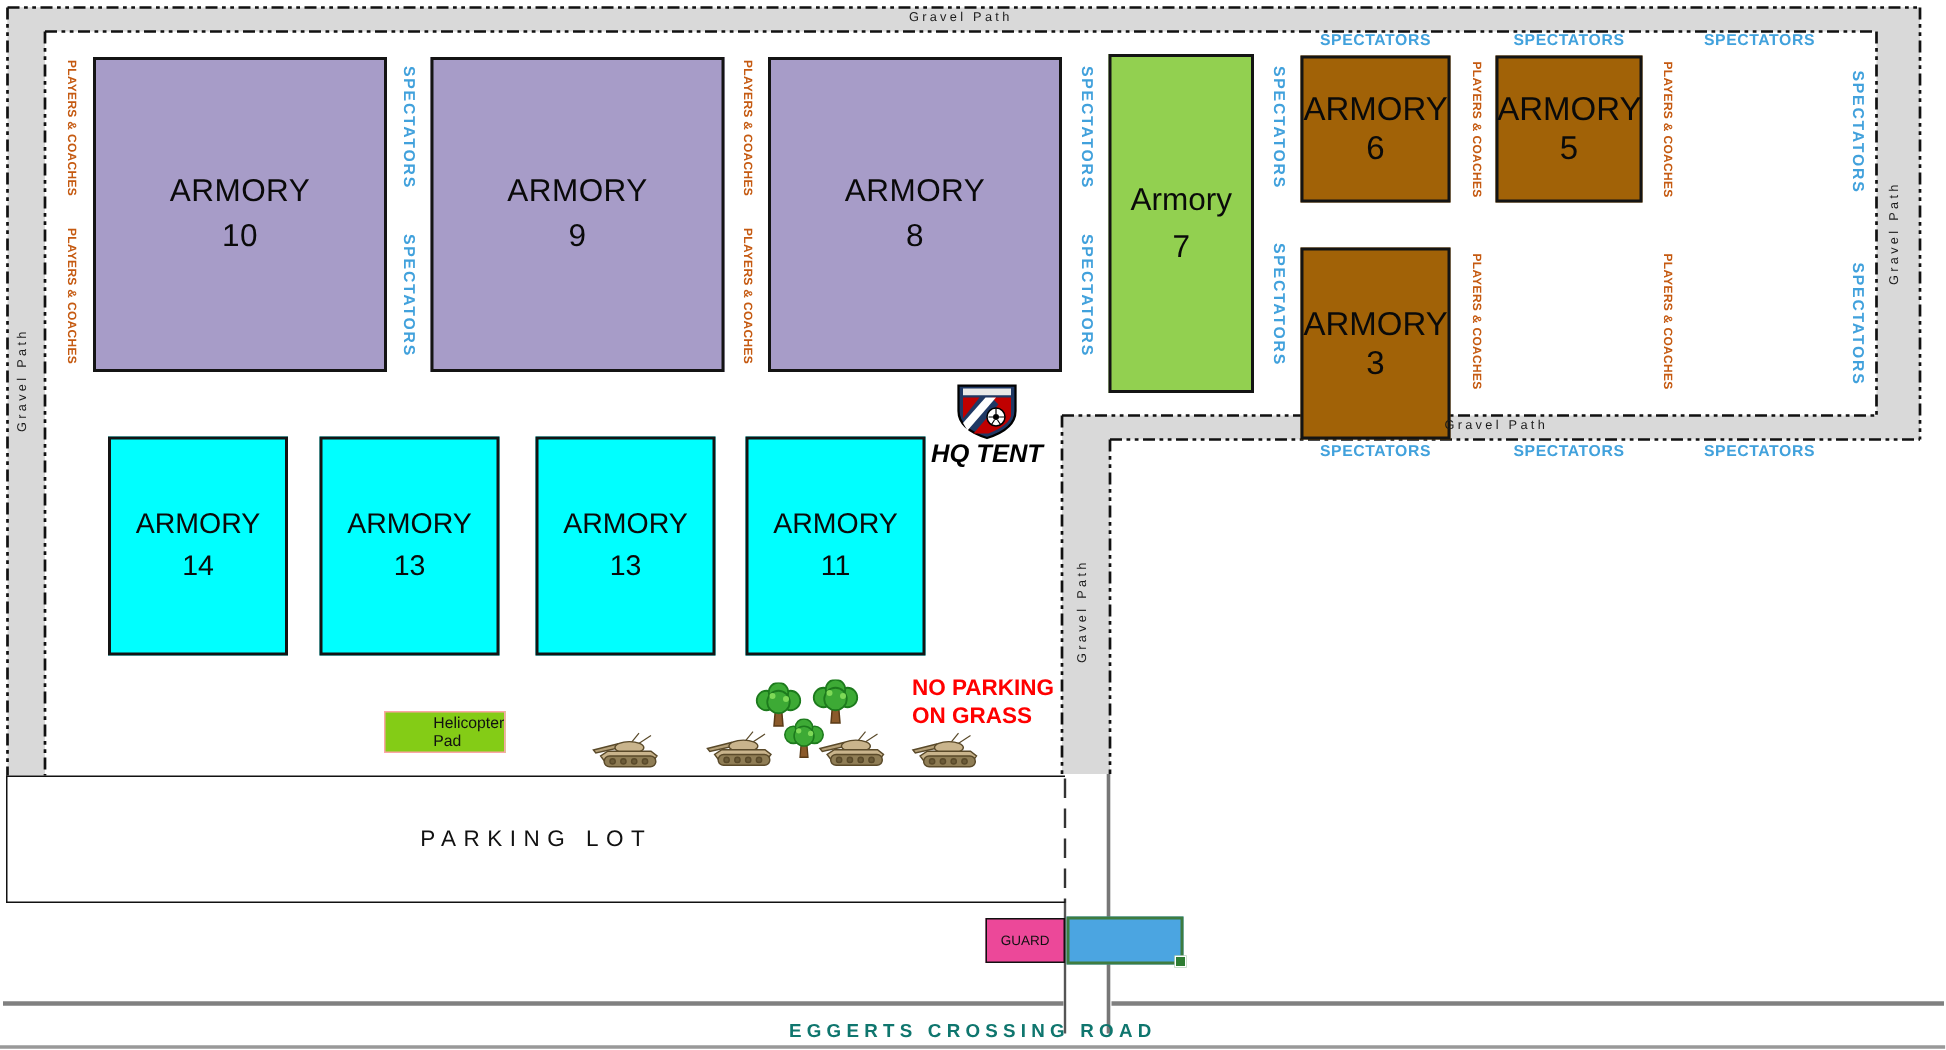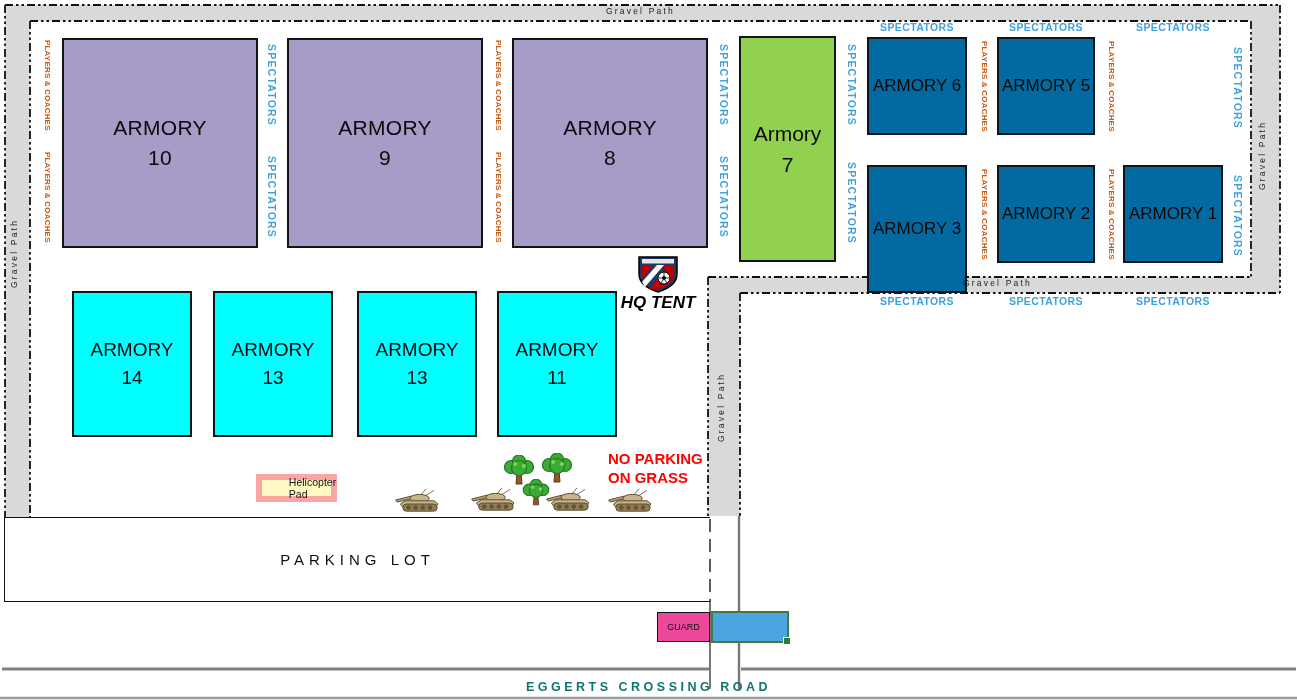--- a/index.html
+++ b/index.html
@@ -3,35 +3,35 @@
 <meta charset="utf-8">
 <style>
   html,body{margin:0;padding:0;background:#ffffff;}
   #stage{position:relative;width:1297px;height:700px;background:#fff;overflow:hidden;
          font-family:"Liberation Sans","DejaVu Sans",sans-serif;}
   #paths-svg{position:absolute;left:0;top:0;z-index:0;}
   .field{position:absolute;z-index:2;border:2px solid #141414;display:flex;flex-direction:column;
          align-items:center;justify-content:center;text-align:center;color:#0a0a0a;box-sizing:border-box;}
   .f-purple{background:#A79CC8;font-size:21px;line-height:1.45;letter-spacing:.3px;}
   .f-green{background:#92D050;font-size:21px;line-height:1.5;}
-  .f-salmon{background:#0369a1;font-size:17px;}
+  .f-salmon{background:#a16207;font-size:22px;}
   .f-cyan{background:#00FFFF;font-size:19px;line-height:1.5;}
   .vtext{position:absolute;z-index:3;writing-mode:vertical-rl;text-align:center;white-space:nowrap;}
   .sp{color:#41A1DC;font-weight:bold;font-size:10.5px;letter-spacing:1.2px;width:14px;}
   .pc{color:#C55A11;font-weight:bold;font-size:8px;letter-spacing:.2px;width:13px;}
   .hsp{position:absolute;z-index:3;color:#41A1DC;font-weight:bold;font-size:10.5px;
        letter-spacing:.4px;text-align:center;height:13px;}
   .gravel-label{position:absolute;z-index:3;color:#1a1a1a;font-size:8.5px;letter-spacing:2.2px;
        text-align:center;}
   .gravel-vlabel{position:absolute;z-index:3;writing-mode:vertical-rl;transform:rotate(180deg);
        color:#1a1a1a;font-size:8.5px;letter-spacing:2.2px;text-align:center;white-space:nowrap;width:16px;}
   .hq-label{position:absolute;z-index:3;font-weight:bold;font-size:17px;text-align:center;color:#000;font-style:italic;}
   .no-parking{position:absolute;z-index:3;color:#FF0000;font-weight:bold;font-size:15px;
        line-height:1.25;text-align:left;}
-  .heli{position:absolute;z-index:3;background:#fef9c3;border:6px solid #fca5a5;display:flex;
+  .heli{position:absolute;z-index:3;background:#84cc16;border:1px solid #fca5a5;display:flex;
        align-items:center;justify-content:center;font-size:10.5px;color:#111;box-sizing:border-box;padding-left:32px;}
   .parking{position:absolute;z-index:1;border:1.5px solid #111;border-right:none;display:flex;
        align-items:center;justify-content:center;font-size:15px;letter-spacing:5px;color:#111;box-sizing:border-box;}
   .guard{position:absolute;z-index:3;background:#ec4899;border:1.5px solid #111;display:flex;
        align-items:center;justify-content:center;font-size:9px;color:#111;box-sizing:border-box;}
   .gate{position:absolute;z-index:3;background:#4BA5E1;border:2px solid #3E7C40;box-sizing:border-box;}
   .gate-handle{position:absolute;right:-4px;bottom:-4px;width:6px;height:6px;background:#2E7D32;
        border:1px solid #fff;z-index:4;}
   .road-label{position:absolute;z-index:3;width:100%;text-align:center;font-weight:bold;
        font-size:12.5px;letter-spacing:3.5px;color:#0f766e;}
@@ -97,26 +97,20 @@
 
   <div class="field f-salmon" style="left:867px;top:37px;width:100px;height:98px">
     <div>ARMORY 6</div>
   </div>
   <div class="field f-salmon" style="left:997px;top:37px;width:98px;height:98px">
     <div>ARMORY 5</div>
   </div>
   <div class="field f-salmon" style="left:867px;top:165px;width:100px;height:128px">
     <div>ARMORY 3</div>
   </div>
-  <div class="field f-salmon" style="left:997px;top:165px;width:98px;height:98px">
-    <div>ARMORY 2</div>
-  </div>
-  <div class="field f-salmon" style="left:1123px;top:165px;width:100px;height:98px">
-    <div>ARMORY 1</div>
-  </div>
 
   <div class="field f-cyan" style="left:72px;top:291px;width:120px;height:146px">
     <div>ARMORY</div>
     <div>14</div>
   </div>
   <div class="field f-cyan" style="left:213px;top:291px;width:120px;height:146px">
     <div>ARMORY</div>
     <div>13</div>
   </div>
   <div class="field f-cyan" style="left:357px;top:291px;width:120px;height:146px">

